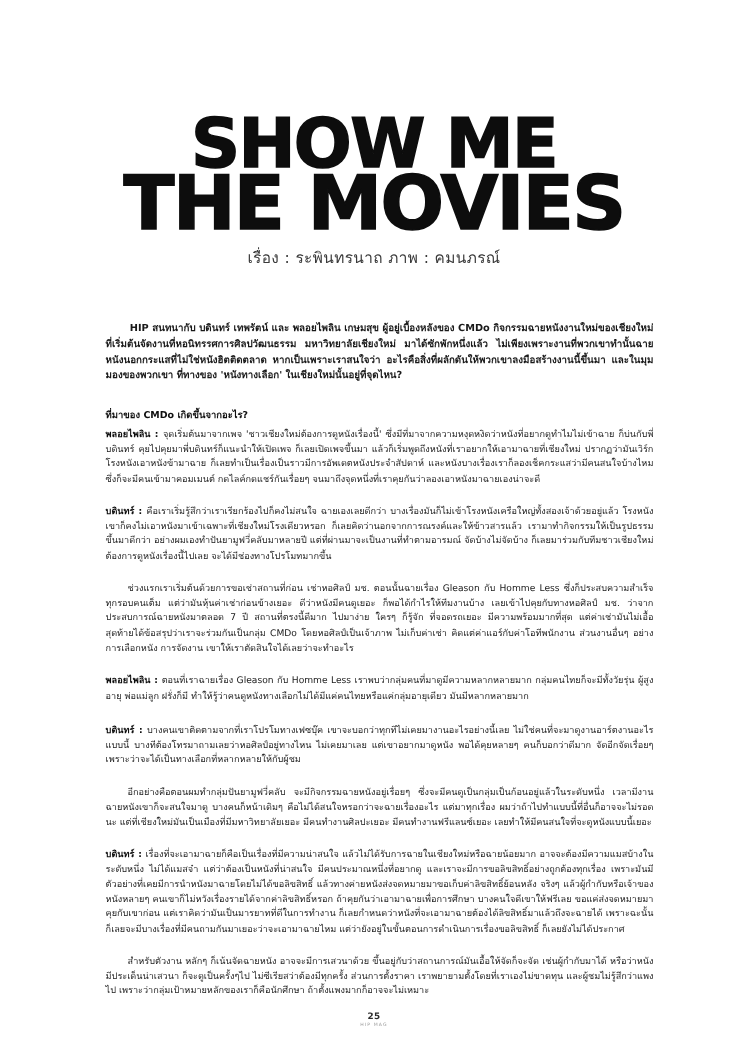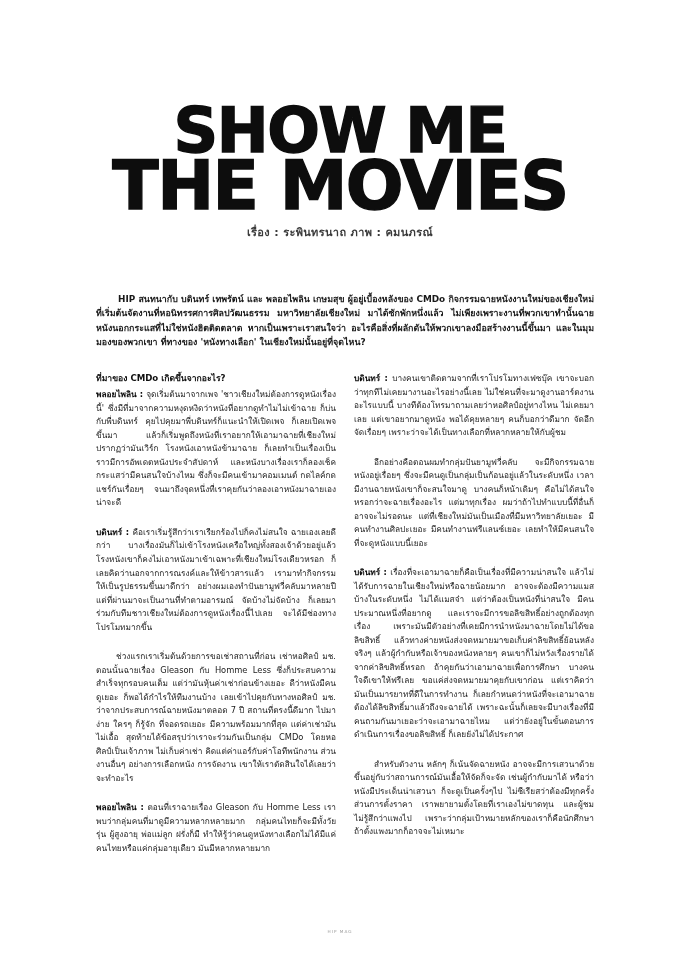--- a/index.html
+++ b/index.html
@@ -46,22 +46,22 @@
 
   .subhead {
     margin-top: 11px;
     font-size: 17.5px;
     font-weight: 700;
     letter-spacing: 1.4px;
     color: #141414;
   }
   .byline {
     margin-top: 7px;
-    font-size: 11px;
-    font-weight: 700;
+    font-size: 14px;
+    font-weight: 400;
     letter-spacing: 0.35px;
     color: #3a3a3a;
   }
 
   
   .intro {
     position: absolute;
     left: 96px;
     right: 86px;
     top: 292px;
@@ -75,20 +75,21 @@
 
   
   .columns {
     position: absolute;
     left: 96px;
     right: 86px;
     top: 372px;
     bottom: 70px;
     display: flex;
     gap: 18px;
+    flex-direction: column;
   }
   .col {
     flex: 1 1 0;
     min-width: 0;
   }
 
   .q {
     font-size: 8.6px;
     line-height: 1.55;
     font-weight: 700;
@@ -161,16 +162,17 @@
     <div class="col">
       <p class="p"><span class="speaker">บดินทร์ : </span><span>บางคนเขาติดตามจากที่เราโปรโมทางเฟซบุ๊ค เขาจะบอกว่าทุกทีไม่เคยมางานอะไรอย่างนี้เลย ไม่ใช่คนที่จะมาดูงานอาร์ตงานอะไรแบบนี้ บางทีต้องโทรมาถามเลยว่าหอศิลป์อยู่ทางไหน ไม่เคยมาเลย แต่เขาอยากมาดูหนัง พอได้คุยหลายๆ คนก็บอกว่าดีมาก จัดอีกจัดเรื่อยๆ เพราะว่าจะได้เป็นทางเลือกที่หลากหลายให้กับผู้ชม</span></p>
       <p class="p indent">อีกอย่างคือตอนผมทำกลุ่มปันยามูฟวี่คลับ จะมีกิจกรรมฉายหนังอยู่เรื่อยๆ ซึ่งจะมีคนดูเป็นกลุ่มเป็นก้อนอยู่แล้วในระดับหนึ่ง เวลามีงานฉายหนังเขาก็จะสนใจมาดู บางคนก็หน้าเดิมๆ คือไม่ได้สนใจหรอกว่าจะฉายเรื่องอะไร แต่มาทุกเรื่อง ผมว่าถ้าไปทำแบบนี้ที่อื่นก็อาจจะไม่รอดนะ แต่ที่เชียงใหม่มันเป็นเมืองที่มีมหาวิทยาลัยเยอะ มีคนทำงานศิลปะเยอะ มีคนทำงานฟรีแลนซ์เยอะ เลยทำให้มีคนสนใจที่จะดูหนังแบบนี้เยอะ</p>
       <p class="p"><span class="speaker">บดินทร์ : </span><span>เรื่องที่จะเอามาฉายก็คือเป็นเรื่องที่มีความน่าสนใจ แล้วไม่ได้รับการฉายในเชียงใหม่หรือฉายน้อยมาก อาจจะต้องมีความแมสบ้างในระดับหนึ่ง ไม่ได้แมสจ๋า แต่ว่าต้องเป็นหนังที่น่าสนใจ มีคนประมาณหนึ่งที่อยากดู และเราจะมีการขอลิขสิทธิ์อย่างถูกต้องทุกเรื่อง เพราะมันมีตัวอย่างที่เคยมีการนำหนังมาฉายโดยไม่ได้ขอลิขสิทธิ์ แล้วทางค่ายหนังส่งจดหมายมาขอเก็บค่าลิขสิทธิ์ย้อนหลัง จริงๆ แล้วผู้กำกับหรือเจ้าของหนังหลายๆ คนเขาก็ไม่หวังเรื่องรายได้จากค่าลิขสิทธิ์หรอก ถ้าคุยกันว่าเอามาฉายเพื่อการศึกษา บางคนใจดีเขาให้ฟรีเลย ขอแค่ส่งจดหมายมาคุยกับเขาก่อน แต่เราคิดว่ามันเป็นมารยาทที่ดีในการทำงาน ก็เลยกำหนดว่าหนังที่จะเอามาฉายต้องได้ลิขสิทธิ์มาแล้วถึงจะฉายได้ เพราะฉะนั้นก็เลยจะมีบางเรื่องที่มีคนถามกันมาเยอะว่าจะเอามาฉายไหม แต่ว่ายังอยู่ในขั้นตอนการดำเนินการเรื่องขอลิขสิทธิ์ ก็เลยยังไม่ได้ประกาศ</span></p>
       <p class="p indent">สำหรับตัวงาน หลักๆ ก็เน้นจัดฉายหนัง อาจจะมีการเสวนาด้วย ขึ้นอยู่กับว่าสถานการณ์มันเอื้อให้จัดก็จะจัด เช่นผู้กำกับมาได้ หรือว่าหนังมีประเด็นน่าเสวนา ก็จะดูเป็นครั้งๆไป ไม่ซีเรียสว่าต้องมีทุกครั้ง ส่วนการตั้งราคา เราพยายามตั้งโดยที่เราเองไม่ขาดทุน และผู้ชมไม่รู้สึกว่าแพงไป เพราะว่ากลุ่มเป้าหมายหลักของเราก็คือนักศึกษา ถ้าตั้งแพงมากก็อาจจะไม่เหมาะ</p>
     </div>
 
   </div>
 
   <div class="folio">
+    <div class="folio-num">25</div>
     <div class="folio-sub">HIP MAG</div>
   </div>
 
 </div>
 
 </body></html>

